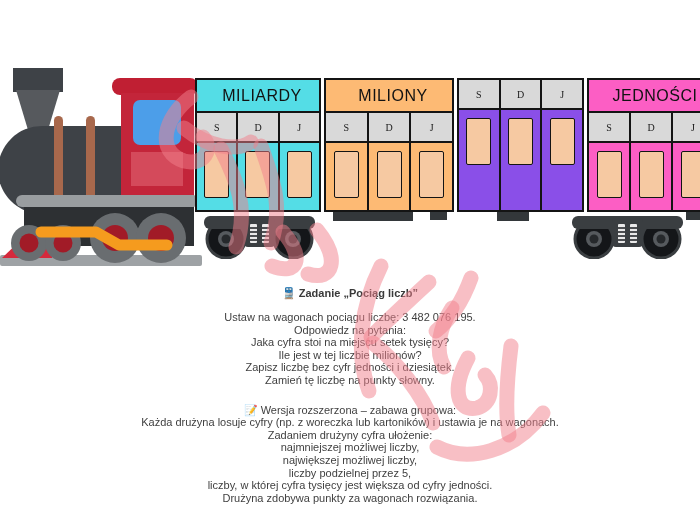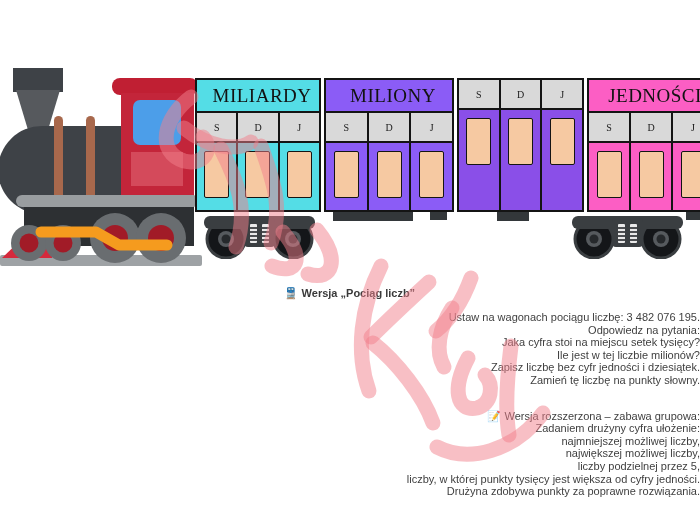--- a/index.html
+++ b/index.html
@@ -3,39 +3,39 @@
 <meta charset="utf-8">
 <style>
   html,body{margin:0;padding:0;background:#fff;}
   #stage{position:relative;width:700px;height:520px;overflow:hidden;background:#ffffff;
          font-family:"Liberation Sans",sans-serif;}
 
   
   .wagon{position:absolute;top:78px;height:134px;border:2px solid #141414;box-sizing:border-box;
          display:flex;flex-direction:column;z-index:2;}
   .wagon-title{height:31px;flex:0 0 31px;display:flex;align-items:center;justify-content:center;
-         border-bottom:2px solid #141414;font-family:Liberation Serif, serif;font-size:19px;
+         border-bottom:2px solid #141414;font-family:Liberation Sans, sans-serif;font-size:16px;
          letter-spacing:.5px;color:#121212;white-space:nowrap;padding-left:8px;}
   .wagon-body{flex:1;display:flex;}
   .wcol{flex:1;display:flex;flex-direction:column;min-width:0;}
   .wcol + .wcol{border-left:2px solid #141414;}
   .wletter{height:28px;flex:0 0 28px;border-bottom:2px solid #141414;display:flex;align-items:center;
          justify-content:center;font-family:"Liberation Serif",serif;font-size:10px;color:#1a1a1a;}
   .wwin-area{flex:1;display:flex;justify-content:center;}
   .wwin{width:25px;height:47px;margin-top:8px;border:1.5px solid #141414;border-radius:2px;box-sizing:border-box;}
 
   .tab{position:absolute;background:#33373a;z-index:1;}
   .bogie{position:absolute;z-index:3;}
 
   
   #task-section{position:absolute;left:0;top:286px;width:700px;text-align:center;z-index:5;
                 color:#3f3f3f;font-size:11px;line-height:12.6px;}
   .task-title{font-weight:bold;color:#3a3a3a;margin-bottom:11px;line-height:14px;}
-  .ext-title{margin-top:23px;}
-  .tline{white-space:nowrap;text-align:right;}
+  .ext-title{margin-top:17px;}
+  .tline{white-space:nowrap;}
 
   #watermark{position:absolute;left:0;top:0;z-index:9;pointer-events:none;}
   #loco{position:absolute;left:0;top:58px;z-index:2;}
 </style>
 </head>
 <body>
 
 <div id="stage">
 
   <svg id="loco" width="205" height="210" viewBox="0 0 205 210">
@@ -85,21 +85,21 @@
       </div>
       <div class="wcol">
         <div class="wletter" style="background: rgb(217, 217, 217);">J</div>
         <div class="wwin-area">
             <div class="wwin" style="background: rgb(246, 201, 162);"></div>
           </div>
       </div>
     </div>
   </div>
 
-  <div class="wagon" style="left: 324px; width: 130px; background: #8b5cf6;">
+  <div class="wagon" style="left: 324px; width: 130px; background: #fdba74;">
     <div class="wagon-title">MILIONY</div>
     <div class="wagon-body">
       <div class="wcol">
         <div class="wletter" style="background: rgb(217, 217, 217);">S</div>
         <div class="wwin-area">
             <div class="wwin" style="background: rgb(246, 201, 162);"></div>
           </div>
       </div>
       <div class="wcol">
         <div class="wletter" style="background: rgb(217, 217, 217);">D</div>
@@ -207,34 +207,35 @@
       <line x1="66" y1="23" x2="73" y2="23"></line>
         <line x1="66" y1="27" x2="73" y2="27"></line>
     </g>
     <circle cx="30" cy="26" r="8" fill="#565a5e"></circle>
       <circle cx="30" cy="26" r="4.5" fill="#26292c"></circle>
     <circle cx="97" cy="26" r="8" fill="#565a5e"></circle>
       <circle cx="97" cy="26" r="4.5" fill="#26292c"></circle>
   </svg>
 
   <div id="task-section">
-    <div class="task-title">🚆 Wersja „Pociąg liczb”</div>
+    <div class="task-title">🚆 Zadanie „Pociąg liczb”</div>
     <div class="tline">Ustaw na wagonach pociągu liczbę: 3 482 076 195.</div>
     <div class="tline">Odpowiedz na pytania:</div>
     <div class="tline">Jaka cyfra stoi na miejscu setek tysięcy?</div>
     <div class="tline">Ile jest w tej liczbie milionów?</div>
     <div class="tline">Zapisz liczbę bez cyfr jedności i dziesiątek.</div>
     <div class="tline">Zamień tę liczbę na punkty słowny.</div>
     <div class="tline ext-title">📝 Wersja rozszerzona – zabawa grupowa:</div>
+    <div class="tline">Każda drużyna losuje cyfry (np. z woreczka lub kartoników) i ustawia je na wagonach.</div>
     <div class="tline">Zadaniem drużyny cyfra ułożenie:</div>
     <div class="tline">najmniejszej możliwej liczby,</div>
     <div class="tline">największej możliwej liczby,</div>
     <div class="tline">liczby podzielnej przez 5,</div>
-    <div class="tline">liczby, w której punkty tysięcy jest większa od cyfry jedności.</div>
-    <div class="tline">Drużyna zdobywa punkty za poprawne rozwiązania.</div>
+    <div class="tline">liczby, w której cyfra tysięcy jest większa od cyfry jedności.</div>
+    <div class="tline">Drużyna zdobywa punkty za wagonach rozwiązania.</div>
   </div>
 
   <svg id="watermark" width="700" height="520" viewBox="0 0 700 520">
     <g fill="none" stroke="#f2808b" stroke-opacity="0.5" stroke-linecap="round" stroke-width="15">
       <path d="M191,97 C163,118 156,152 184,161 C204,166 214,149 203,137"></path>
       <path d="M184,128 C208,147 236,152 251,142"></path>
       <path d="M221,149 C237,180 249,210 236,247"></path>
       <path d="M261,146 C272,178 284,206 271,243"></path>
       <path d="M283,232 C305,258 298,276 272,266"></path>
       <path d="M317,230 C340,258 334,282 308,274"></path>

